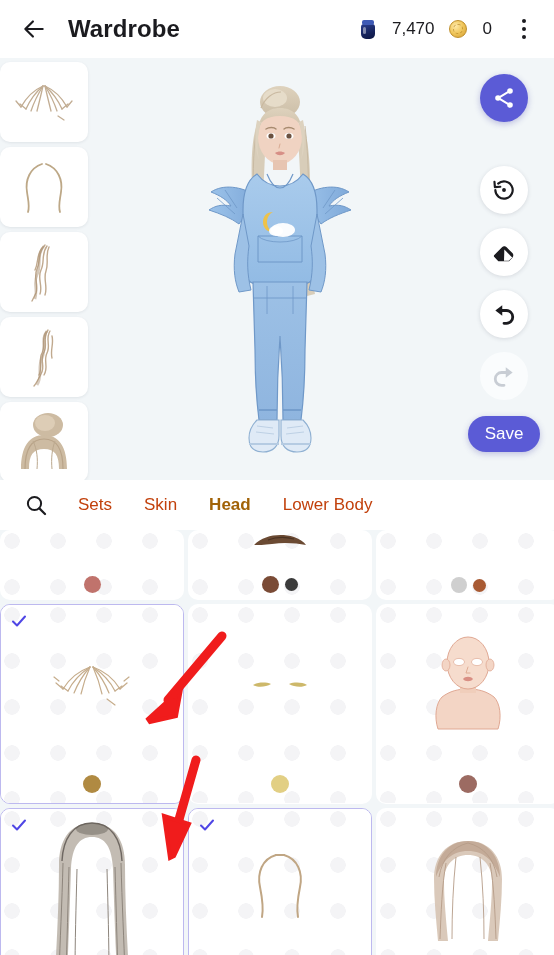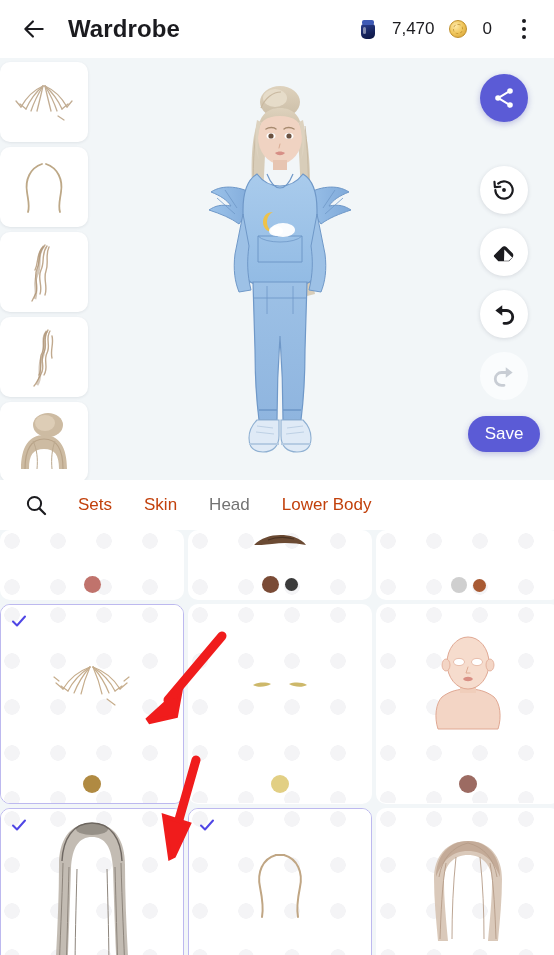--- a/index.html
+++ b/index.html
@@ -113,21 +113,21 @@
     background: #ffffff; display: flex; align-items: center; padding-left: 16px;
   }
   .search-btn {
     width: 40px; height: 40px; display: flex; align-items: center; justify-content: center;
     cursor: pointer; flex: 0 0 auto;
   }
   .tabs { display: flex; align-items: center; gap: 0; margin-left: 6px; }
   .tab {
     font-size: 17px; color: #c2410c; padding: 0 16px; cursor: pointer; white-space: nowrap;
   }
-  .tab.active { color: #737373; font-weight: normal; }
+  .tab.active { color: #a16207; font-weight: bold; }
 
   
   .grid-area {
     position: absolute; top: 530px; left: 0; width: 554px; height: 425px;
     background: #f2f6f8; overflow: hidden;
   }
   .grid {
     display: grid; grid-template-columns: repeat(3, 184px);
     gap: 4px; padding: 0 0 0 0;
   }

